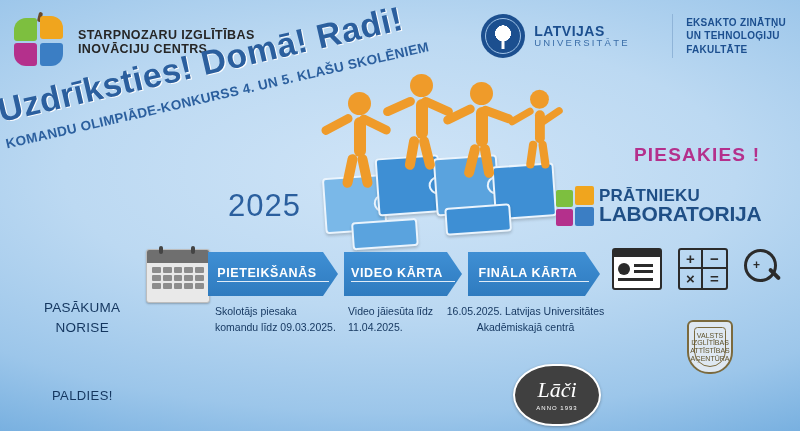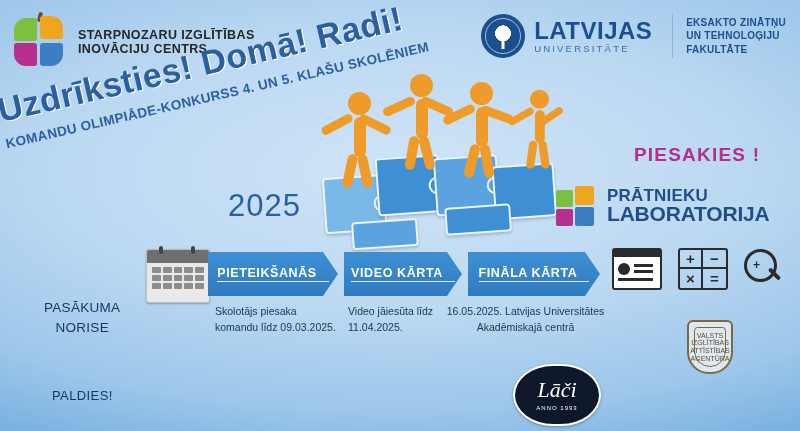--- a/index.html
+++ b/index.html
@@ -26,21 +26,21 @@
   .siic-text .l3{font-size:9px;font-weight:bold;color:#5b5b5b;letter-spacing:1.6px;margin-top:3px;}
 
   
   .logo-lu{position:absolute;right:14px;top:14px;display:flex;align-items:center;gap:9px;}
   .lu-seal{width:44px;height:44px;border-radius:50%;background:#1c4f8f;position:relative;flex:0 0 auto;}
   .lu-seal:after{content:"";position:absolute;inset:4px;border-radius:50%;border:1px solid #9fc2e6;}
   .lu-seal .tree{position:absolute;left:50%;top:50%;transform:translate(-50%,-50%);width:22px;height:22px;
      background:radial-gradient(circle at 50% 38%, #ffffff 0 45%, transparent 46%);}
   .lu-seal .trunk{position:absolute;left:50%;top:58%;width:3px;height:9px;background:#fff;transform:translateX(-50%);}
   .lu-name{line-height:1.05;}
-  .lu-name .n1{font-size:24px;font-weight:bold;color:#1c4f8f;letter-spacing:.5px;}
+  .lu-name .n1{font-size:14px;font-weight:bold;color:#1c4f8f;letter-spacing:.5px;}
   .lu-name .n2{font-size:9.5px;color:#3b6ea8;letter-spacing:2.2px;}
   .lu-div{width:1px;height:44px;background:#8fb4d8;margin:0 4px;}
   .lu-fac{font-size:10px;font-weight:bold;color:#1c4f8f;line-height:1.35;letter-spacing:.3px;}
 
   
   .title-wrap{position:absolute;left:-6px;top:92px;width:430px;transform:rotate(-13deg);transform-origin:left top;}
   .title-main{font-size:34px;font-weight:bold;color:#2b5f9e;letter-spacing:.5px;
     text-shadow:1px 1px 0 #ffffff;white-space:nowrap;}
   .title-sub{font-size:13.5px;font-weight:bold;color:#2b5f9e;letter-spacing:.3px;margin-top:7px;white-space:nowrap;}
 
@@ -56,21 +56,21 @@
   .knob{position:absolute;width:14px;height:14px;border-radius:50%;background:inherit;border:2px solid #eaf4fd;}
 
   .figs{position:absolute;left:330px;top:68px;width:250px;height:145px;}
   .fig{position:absolute;}
   .fig .head{width:23px;height:23px;border-radius:50%;background:#ef9b2a;margin:0 auto;}
   .fig .body{width:12px;height:40px;background:#ef9b2a;border-radius:6px;margin:2px auto 0;}
   .fig .leg{position:absolute;width:10px;height:34px;background:#ef9b2a;border-radius:5px;top:62px;}
   .fig .arm{position:absolute;width:34px;height:9px;background:#ef9b2a;border-radius:5px;top:28px;}
 
   
-  .pl{position:absolute;left:556px;top:186px;display:flex;align-items:center;gap:11px;}
+  .pl{position:absolute;left:556px;top:186px;display:flex;align-items:center;gap:3px;}
   .pl-mark{width:40px;height:40px;position:relative;}
   .pl-mark i{position:absolute;display:block;border-radius:2px;}
   .pl-mark .a{left:0;top:4px;width:17px;height:17px;background:#7dbf3f;}
   .pl-mark .b{left:19px;top:0;width:19px;height:19px;background:#f0a51e;}
   .pl-mark .c{left:0;top:23px;width:17px;height:17px;background:#b4308c;}
   .pl-mark .d{left:19px;top:21px;width:19px;height:19px;background:#3b7ec4;}
   .pl-txt{line-height:.95;}
   .pl-txt .t1{font-size:17px;font-weight:bold;color:#1f4f86;letter-spacing:.2px;}
   .pl-txt .t2{font-size:21px;font-weight:bold;color:#1f4f86;letter-spacing:-.2px;}
 
@@ -110,21 +110,21 @@
   .ic-math div:nth-child(1),.ic-math div:nth-child(2){border-bottom:2px solid #2b2b2b;}
   .ic-math div:nth-child(1),.ic-math div:nth-child(3){border-right:2px solid #2b2b2b;}
   .ic-mag{width:40px;height:40px;}
   .ic-mag .lens{position:absolute;left:0;top:0;width:27px;height:27px;border:3px solid #2b2b2b;border-radius:50%;}
   .ic-mag .hand{position:absolute;left:23px;top:23px;width:15px;height:4px;background:#2b2b2b;transform:rotate(45deg);border-radius:2px;}
   .ic-mag .plus{position:absolute;left:9px;top:9px;font-size:12px;font-weight:bold;color:#2b2b2b;}
 
   
   .paldies{position:absolute;left:52px;top:388px;font-size:13px;font-weight:normal;color:#14365f;letter-spacing:.4px;}
 
-  .laci{position:absolute;left:513px;top:364px;width:84px;height:58px;background:#0f172a;border-radius:50%/55%;
+  .laci{position:absolute;left:513px;top:364px;width:84px;height:58px;background:#404040;border-radius:50%/55%;
      border:2px solid #fff;box-shadow:0 1px 3px rgba(0,0,0,.3);display:flex;flex-direction:column;align-items:center;justify-content:center;}
   .laci .nm{font-family:"Liberation Serif",serif;font-style:italic;font-size:22px;color:#fff;line-height:1;}
   .laci .an{font-size:6px;color:#fff;letter-spacing:1px;margin-top:4px;}
 
   .vias{position:absolute;left:645px;top:320px;width:130px;text-align:center;}
   .vias .seal{width:46px;height:54px;margin:0 auto 6px;position:relative;}
   .vias .seal .o{position:absolute;inset:0;border:2px solid #7b6a3e;border-radius:6px 6px 22px 22px;background:#dfe8f2;}
   .vias .seal .i{position:absolute;left:7px;top:7px;right:7px;bottom:7px;border:1px solid #7b6a3e;border-radius:4px 4px 18px 18px;
      display:flex;align-items:center;justify-content:center;font-size:7px;color:#5d5029;text-align:center;line-height:1.1;}
   .vias .cap{font-size:10px;color:#14365f;line-height:1.45;}

